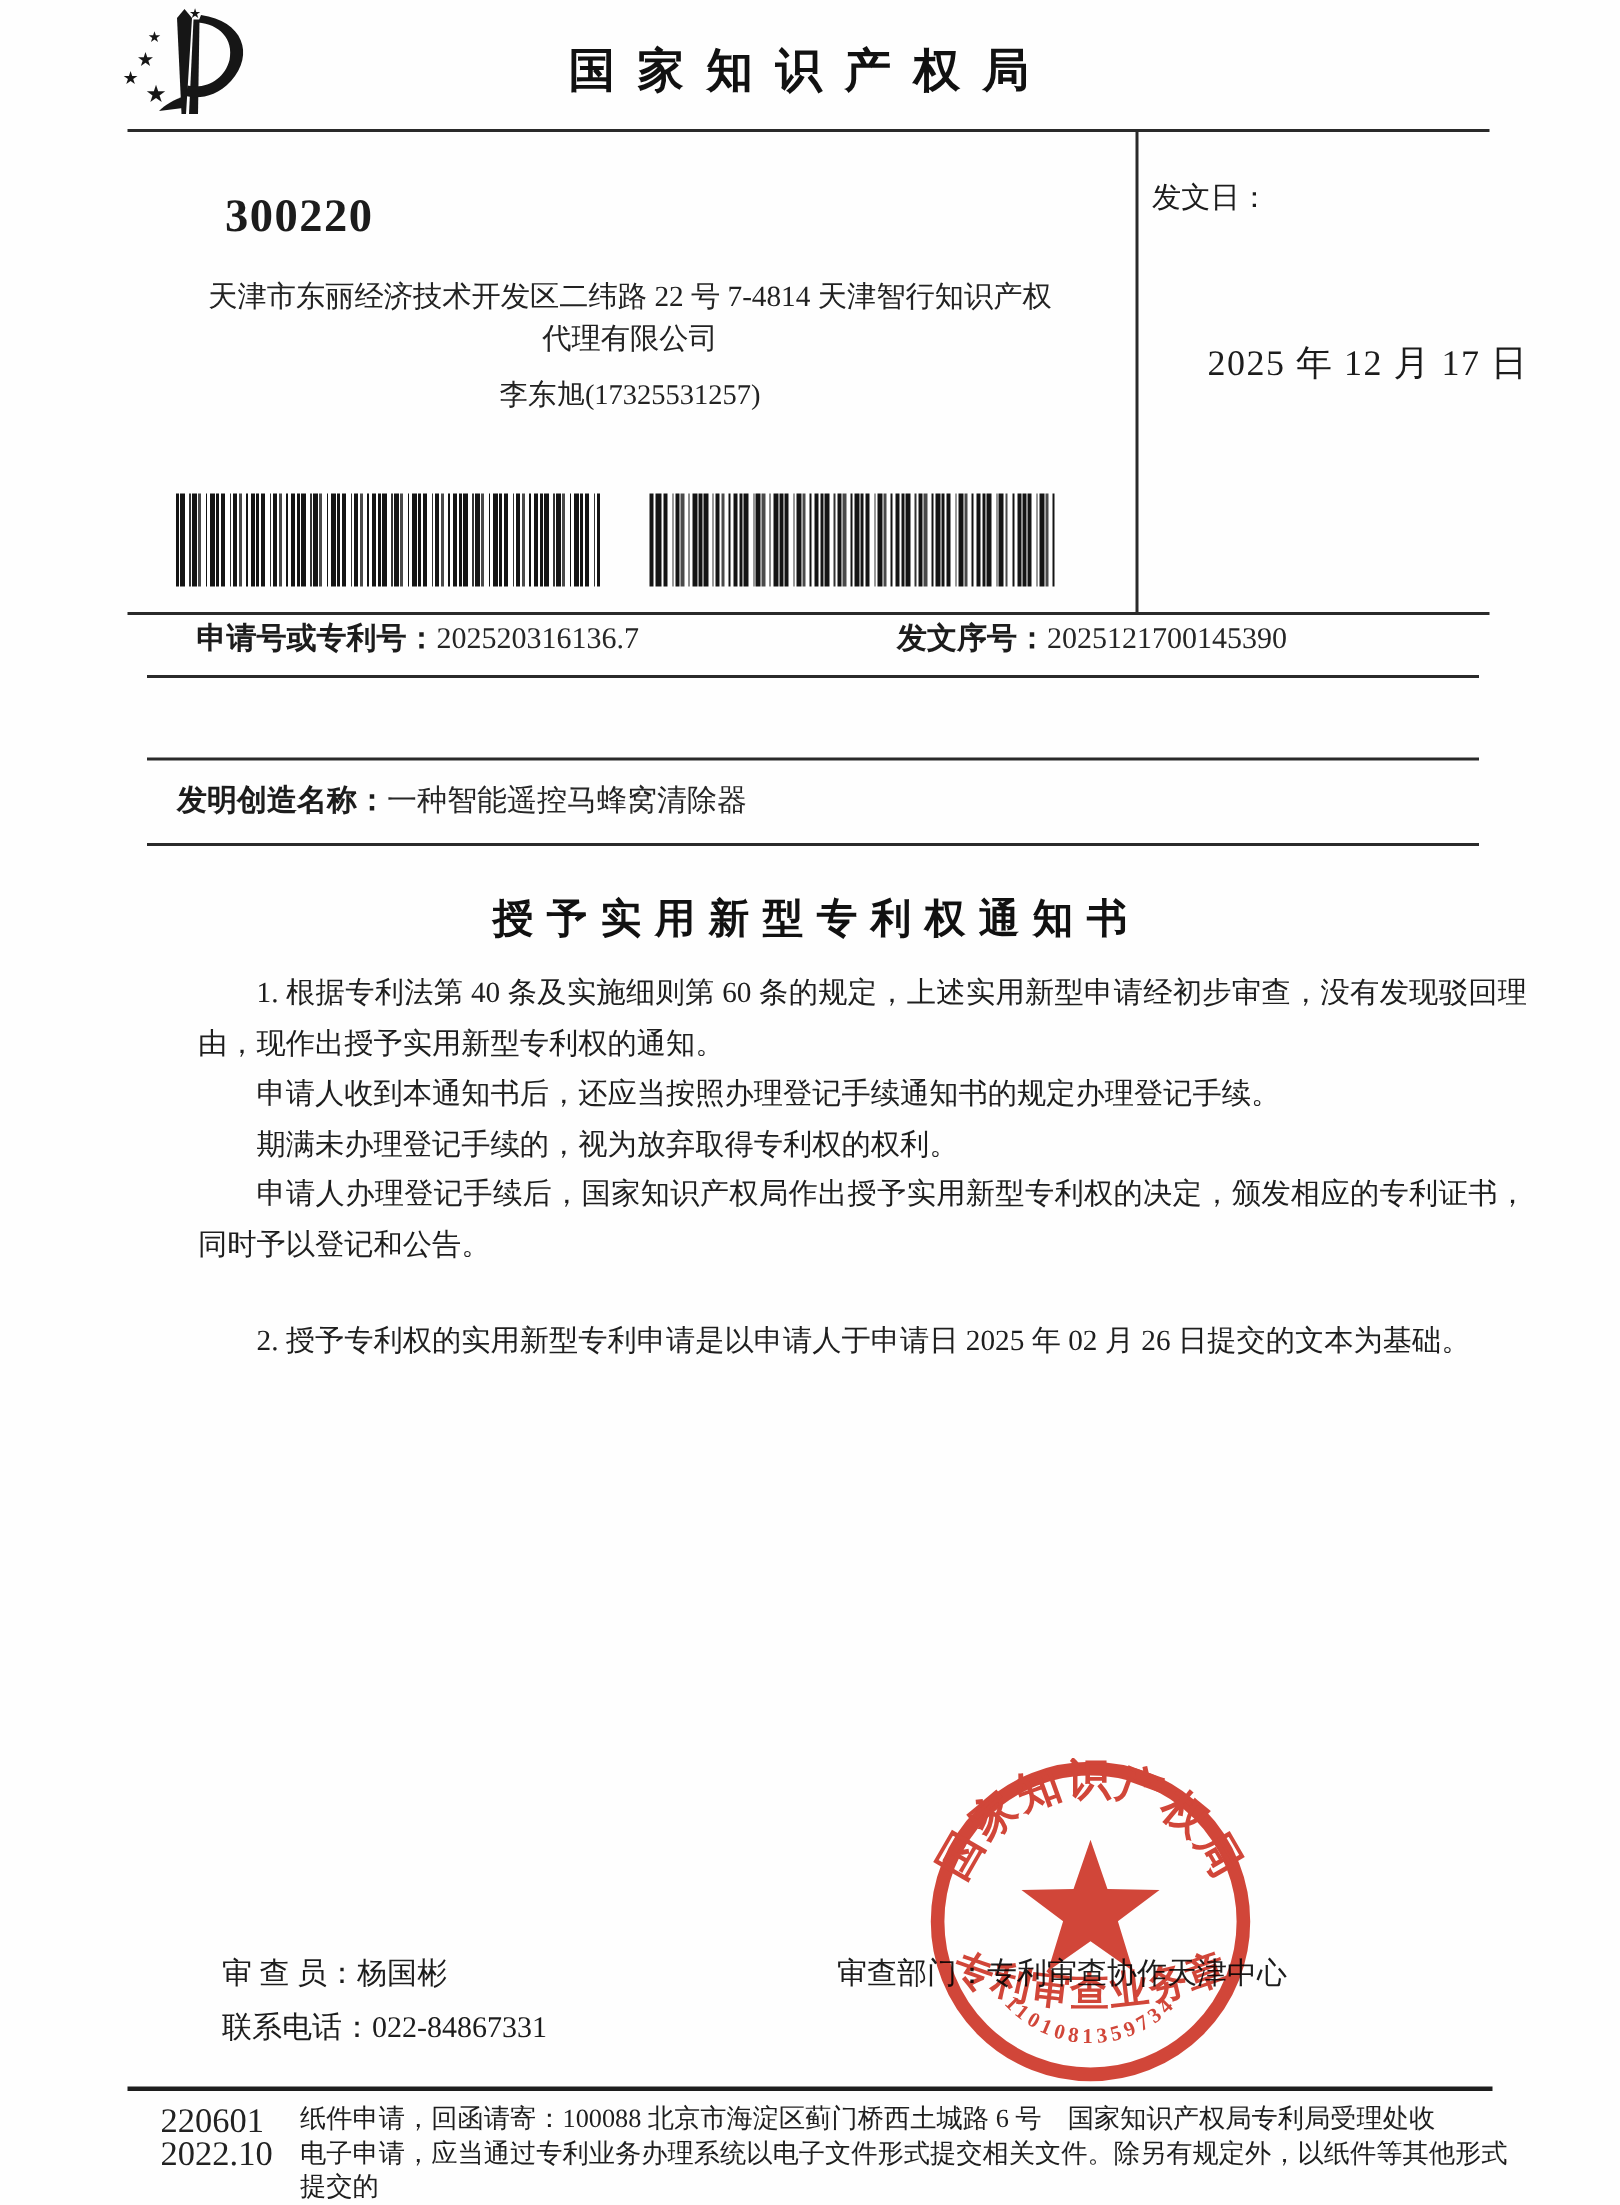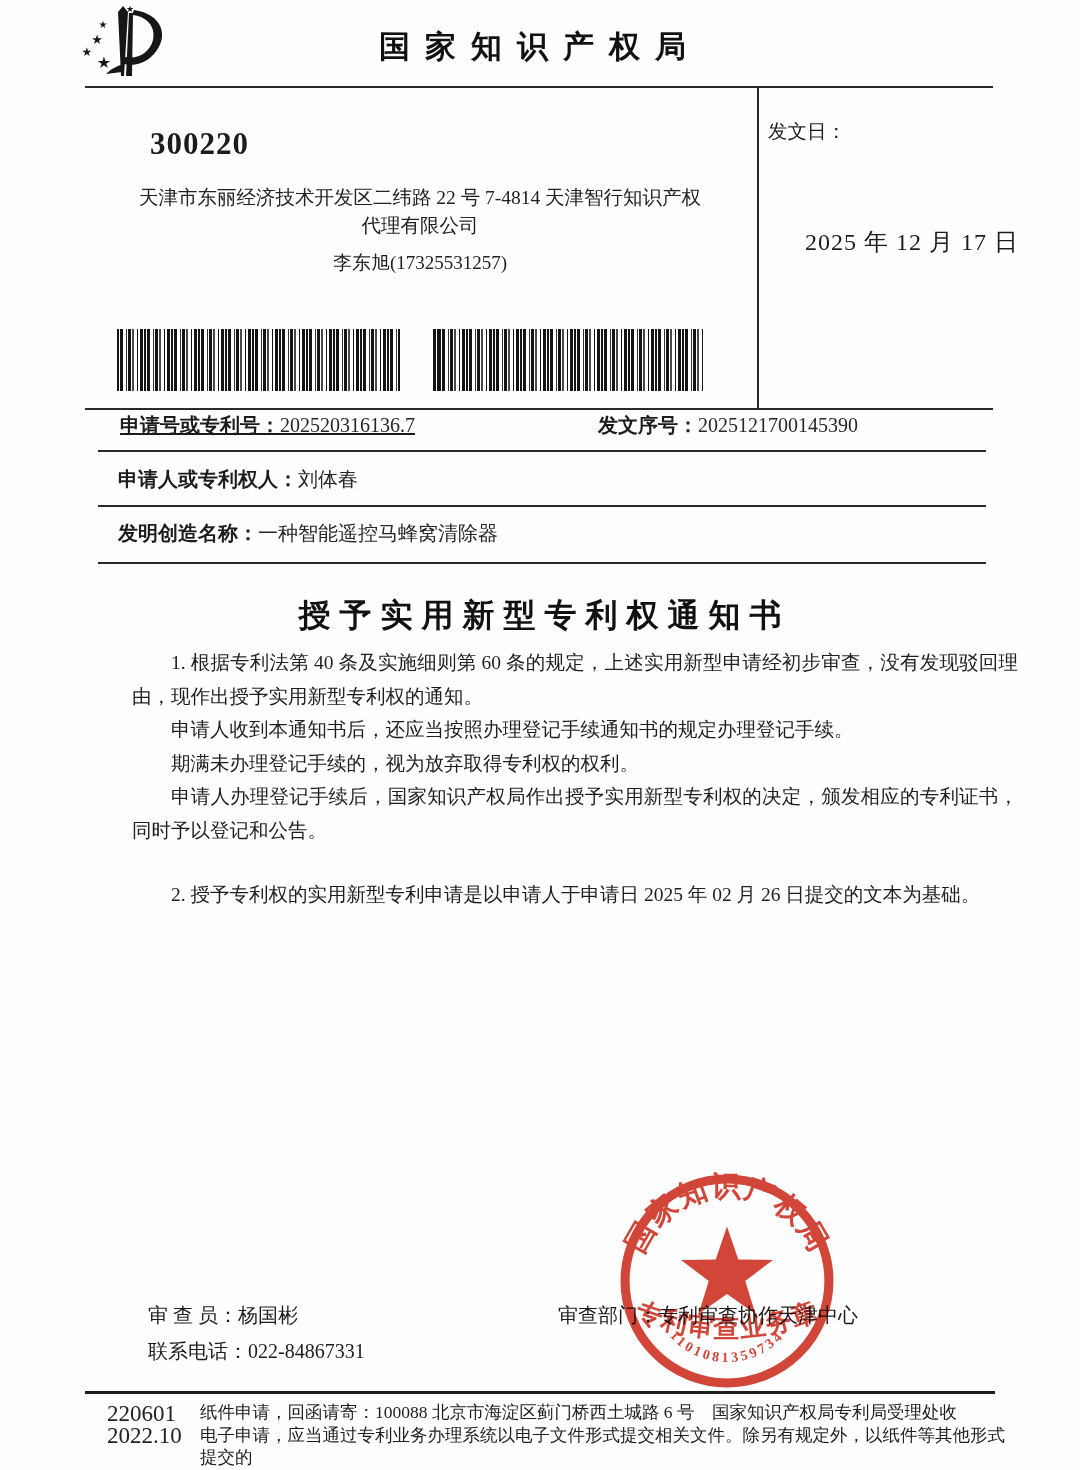--- a/index.html
+++ b/index.html
@@ -46,29 +46,29 @@
       #141414 11px 14px, #fff 14px 15px,
       #4a4a4a 15px 17px, #fff 17px 20px,
       #141414 20px 21px, #fff 21px 23px,
       #141414 23px 26px, #fff 26px 27px);
   }
   .barcode-left{ left:117px; width:283px; }
   .barcode-right{ left:432px; width:272px; background-position:7px 0; }
 
   .field-row{ position:absolute; font-size:20px; white-space:nowrap; }
   .field-row b{ font-weight:700; }
-  .fr-1{ left:120px; top:412px;text-decoration:underline; }
+  .fr-1{ left:131px; top:412px; }
   .fr-1b{ left:598px; top:412px; }
   .fr-2{ left:118px; top:466px; }
   .fr-3{ left:118px; top:520px; }
   .field-value{ font-weight:400; color:#262626; }
 
   .notice-title{
     position:absolute; left:0; top:594px; width:100%;
-    text-align:center; font-size:32px; font-weight:700;
+    text-align:center; font-size:27px; font-weight:700;
     letter-spacing:9px; text-indent:9px; color:#111;
   }
   .body-text{ position:absolute; left:100px; top:646px; width:886px;margin-left:32px; }
   .body-text p{
     font-size:19.5px; line-height:33.5px;
     text-align:justify; text-indent:2em; color:#1e1e1e;
   }
   .body-text p.para-gap{ margin-top:31px; }
 
   .signoff{ position:absolute; font-size:20px; white-space:nowrap; }
@@ -125,23 +125,20 @@
   <div class="rule rule-bc"></div>
 
   <div class="field-row fr-1">
     <b>申请号或专利号：</b><span class="field-value">202520316136.7</span>
   </div>
   <div class="field-row fr-1b">
     <b>发文序号：</b><span class="field-value">2025121700145390</span>
   </div>
   <div class="rule rule-f1"></div>
 
-  <div class="field-row fr-2">
-    <b>申请人或专利权人：</b><span class="field-value">刘体春</span>
-  </div>
   <div class="rule rule-f2"></div>
 
   <div class="field-row fr-3">
     <b>发明创造名称：</b><span class="field-value">一种智能遥控马蜂窝清除器</span>
   </div>
   <div class="rule rule-f3"></div>
 
   <div class="notice-title">授予实用新型专利权通知书</div>
 
   <div class="body-text">

